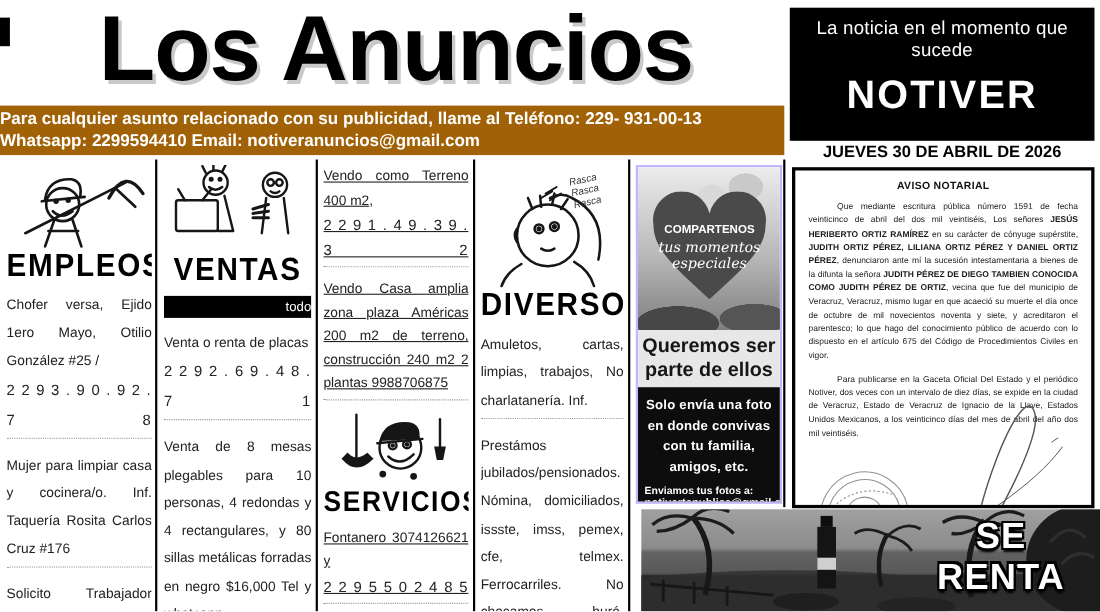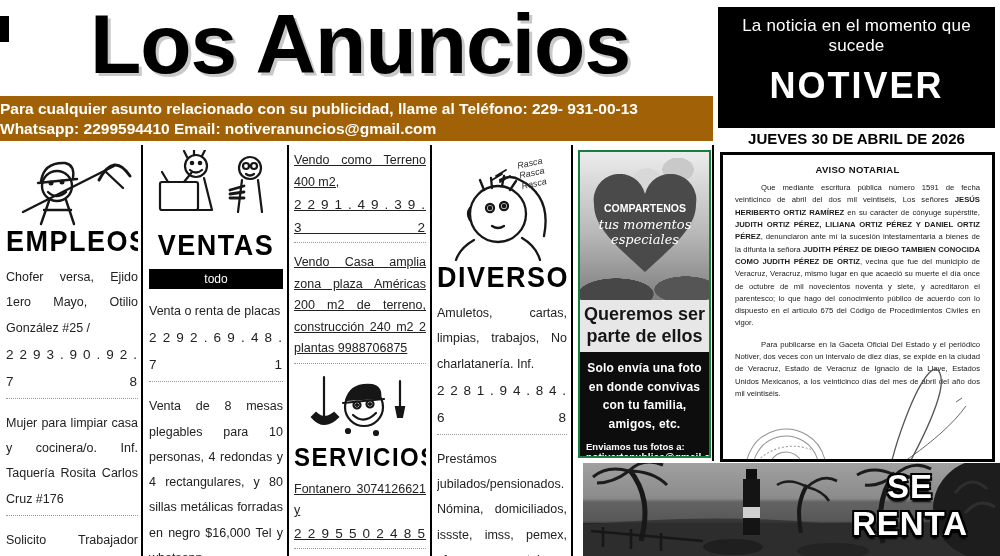--- a/index.html
+++ b/index.html
@@ -25,34 +25,34 @@
   .vrule{position:absolute;top:145px;width:2px;height:411px;background:#000;}
   .col{position:absolute;top:145px;box-sizing:border-box;padding-top:5px;overflow:hidden;height:411px;}
   #col-empleos{left:6px;width:132px;}
   #col-ventas{left:149px;width:134px;}
   #col-servicios{left:294px;width:132px;}
   #col-diversos{left:437px;width:130px;}
 
   .section-header{font-weight:900;text-align:center;color:#000;letter-spacing:1.5px;
                   font-size:27px;line-height:1.0;margin:2px 0 10px;transform:scaleY(1.08);}
   .cartoon{display:block;margin:0 auto;}
-  .todo-bar{background:#000;color:#fff;text-align:center;font-size:12px;line-height:20px;
+  .todo-bar{background:#000;color:#fff;text-align:right;font-size:12px;line-height:20px;
             margin:0 0 10px;}
   .ad{border-bottom:1px dotted #9a9a9a;padding-bottom:3px;margin-bottom:12px;}
   .ad-text{font-size:12.5px;line-height:2.02;text-align:justify;color:#222;}
   .phone{font-size:13.5px;line-height:2.0;color:#222;letter-spacing:1px;
          text-align:justify;text-align-last:justify;}
   .tight .ad-text,.tight .phone{line-height:1.72;text-decoration:underline;}
   .tight .ad{margin-bottom:9px;}
   .scribble{position:absolute;right:4px;top:6px;font-size:9px;font-style:italic;
             transform:rotate(-12deg);color:#333;line-height:1.15;text-align:left;width:44px;}
   .cartoon-wrap{position:relative;}
 
   
-  .promo{position:absolute;left:578px;top:150px;width:133px;height:308px;border:2px solid #15803d;
+  .promo{position:absolute;left:578px;top:150px;width:133px;height:308px;border:2px solid #c4b5fd;
          box-sizing:border-box;background:#fff;overflow:hidden;}
   .promo-photo{position:relative;height:148px;
     background:
       radial-gradient(ellipse 26px 20px at 76% 12%, #c9c9c9 60%, transparent 61%),
       radial-gradient(ellipse 22px 17px at 52% 18%, #d8d8d8 60%, transparent 61%),
       radial-gradient(ellipse 62px 26px at 28% 96%, #474747 60%, transparent 61%),
       radial-gradient(ellipse 52px 22px at 82% 93%, #555 60%, transparent 61%),
       linear-gradient(180deg,#ececec,#b8b8b8 55%,#7e7e7e);}
   .promo-heart{position:absolute;left:10px;top:22px;width:110px;height:104px;}
   .promo-tag{background:#e7e7e7;color:#161616;text-align:center;font-weight:900;
@@ -212,21 +212,20 @@
         <path d="M44 40 L40 30 M52 38 L51 28 M62 36 L64 26 M70 40 L76 31"></path>
         <path d="M104 86 Q112 46 80 30 Q70 24 60 30"></path>
         <path d="M56 26 L66 20 M60 32 L70 26 M52 30 L62 24" stroke-width="1.8"></path>
         <path d="M34 90 Q20 98 16 110 M82 88 Q96 96 100 110"></path>
       </svg>
     </div>
     <div class="section-header">DIVERSOS</div>
     <div>
         <div class="ad">
           <div class="ad-text">Amuletos, cartas, limpias, trabajos, No charlatanería. Inf.</div>
-          <div class="phone">2 2 8 1 . 9 4 . 8 4 . 6 8</div>
         </div>
         <div class="ad">
           <div class="ad-text">Prestámos jubilados/pensionados. Nómina, domiciliados, issste, imss, pemex, cfe, telmex. Ferrocarriles. No checamos buró. Compramos deuda Issste. Informes</div>
         </div>
       </div>
   </div>
 
   <div class="promo">
     <div class="promo-photo">
       <svg class="promo-heart" viewBox="0 0 110 104" width="110" height="104">

